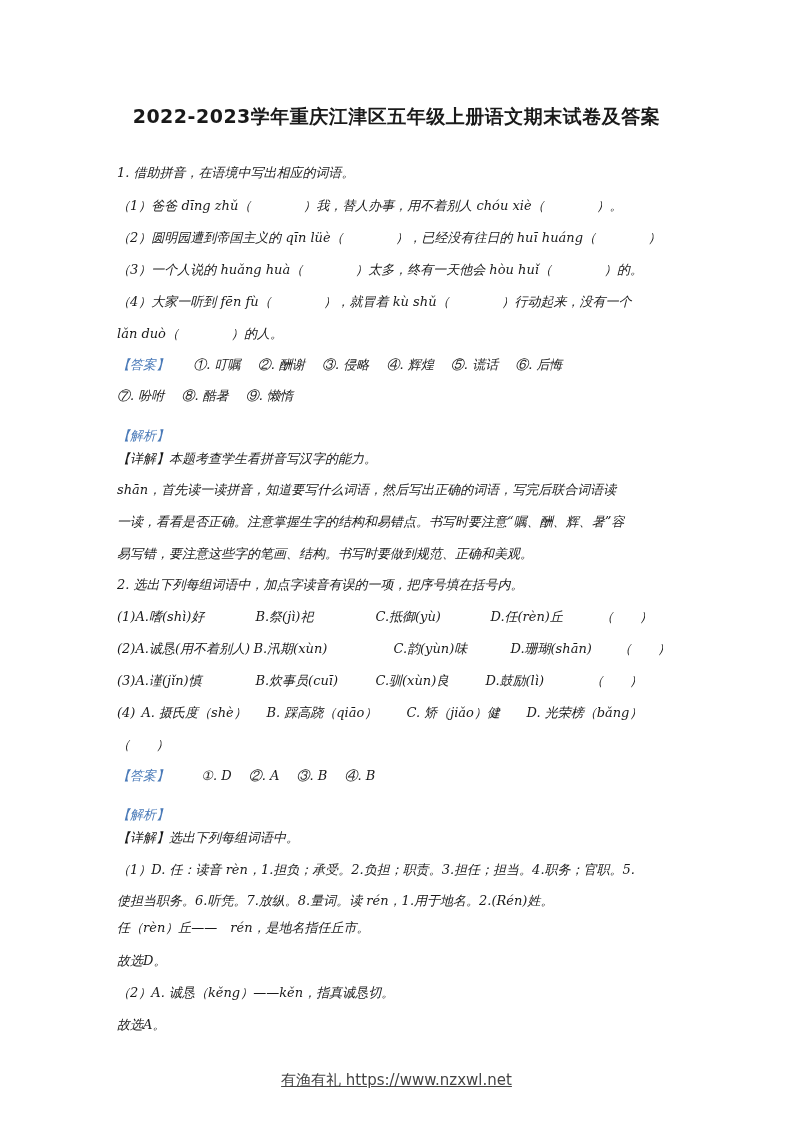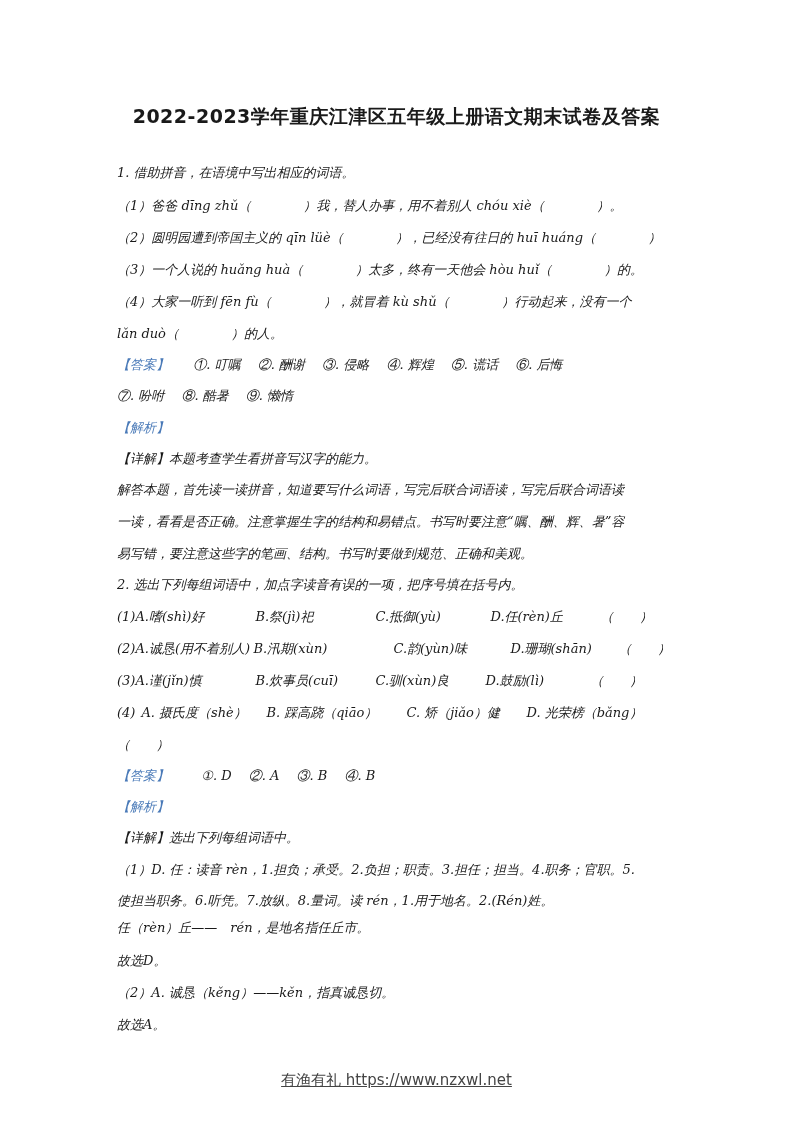--- a/index.html
+++ b/index.html
@@ -2,21 +2,21 @@
 <html><head>
 <meta charset="utf-8">
 <style>
   html, body { margin: 0; padding: 0; background: #ffffff; }
   body { width: 793px; height: 1122px; position: relative; overflow: hidden;
          font-family: "DejaVu Serif", "Liberation Serif", serif; color: #1a1a1a; }
   .title { position: absolute; top: 104px; left: 0; width: 793px; text-align: center;
            font-family: "DejaVu Sans", "Liberation Sans", sans-serif; font-weight: bold;
            font-size: 19px; letter-spacing: 0.5px; }
   .line { position: absolute; left: 117px; font-size: 13px; white-space: nowrap; line-height: 16px; font-style: italic; }
-  .blue { color: #4a7ab8; }
+  .blue { color: #4a7ab8; margin-top: 8px; }
   .gap { display: inline-block; }
   .footer { position: absolute; top: 1071px; left: 0; width: 793px; text-align: center;
             font-family: "DejaVu Sans", "Liberation Sans", sans-serif; font-size: 15px; color: #444; text-decoration: underline; }
 </style>
 </head>
 <body>
 
 <div class="title">2022-2023学年重庆江津区五年级上册语文期末试卷及答案</div>
 
 <div class="line" style="top:165px">1. 借助拼音，在语境中写出相应的词语。</div>
@@ -27,21 +27,21 @@
 <div class="line" style="top:326px">lǎn duò（　　　　）的人。</div>
 
 <div class="line" style="top:357px">
   <span class="blue">【答案】</span>
   <span class="gap" style="width:16px"></span>
   <span>①. 叮嘱　 ②. 酬谢　 ③. 侵略　 ④. 辉煌　 ⑤. 谎话　 ⑥. 后悔</span>
 </div>
 <div class="line" style="top:388px">⑦. 吩咐　 ⑧. 酷暑　 ⑨. 懒惰</div>
 <div class="line blue" style="top:420px">【解析】</div>
 <div class="line" style="top:451px">【详解】本题考查学生看拼音写汉字的能力。</div>
-<div class="line" style="top:482px">解答本题，首先读一读拼音，知道要写什么词语，写完后联合词语读，写完后联合词语读</div>
+<div class="line" style="top:482px">shān，首先读一读拼音，知道要写什么词语，然后写出正确的词语，写完后联合词语读</div>
 <div class="line" style="top:514px">一读，看看是否正确。注意掌握生字的结构和易错点。书写时要注意“嘱、酬、辉、暑”容</div>
 <div class="line" style="top:546px">易写错，要注意这些字的笔画、结构。书写时要做到规范、正确和美观。</div>
 
 <div class="line" style="top:577px">2. 选出下列每组词语中，加点字读音有误的一项，把序号填在括号内。</div>
 
 <div class="line" style="top:609px">
   <span>(1)</span><span style="display:inline-block;width:100px">A.嗜(shì)好</span><span class="gap" style="width:20px"></span><span style="display:inline-block;width:120px">B.祭(jì)祀</span><span style="display:inline-block;width:115px">C.抵御(yù)</span><span style="display:inline-block;width:110px">D.任(rèn)丘</span><span>（　　）</span>
 </div>
 <div class="line" style="top:641px">
   <span>(2)</span><span style="display:inline-block;width:110px">A.诚恳(用不着别人)</span><span class="gap" style="width:8px"></span><span style="display:inline-block;width:140px">B.汛期(xùn)</span><span style="display:inline-block;width:117px">C.韵(yùn)味</span><span style="display:inline-block;width:108px">D.珊瑚(shān)</span><span>（　　）</span>

